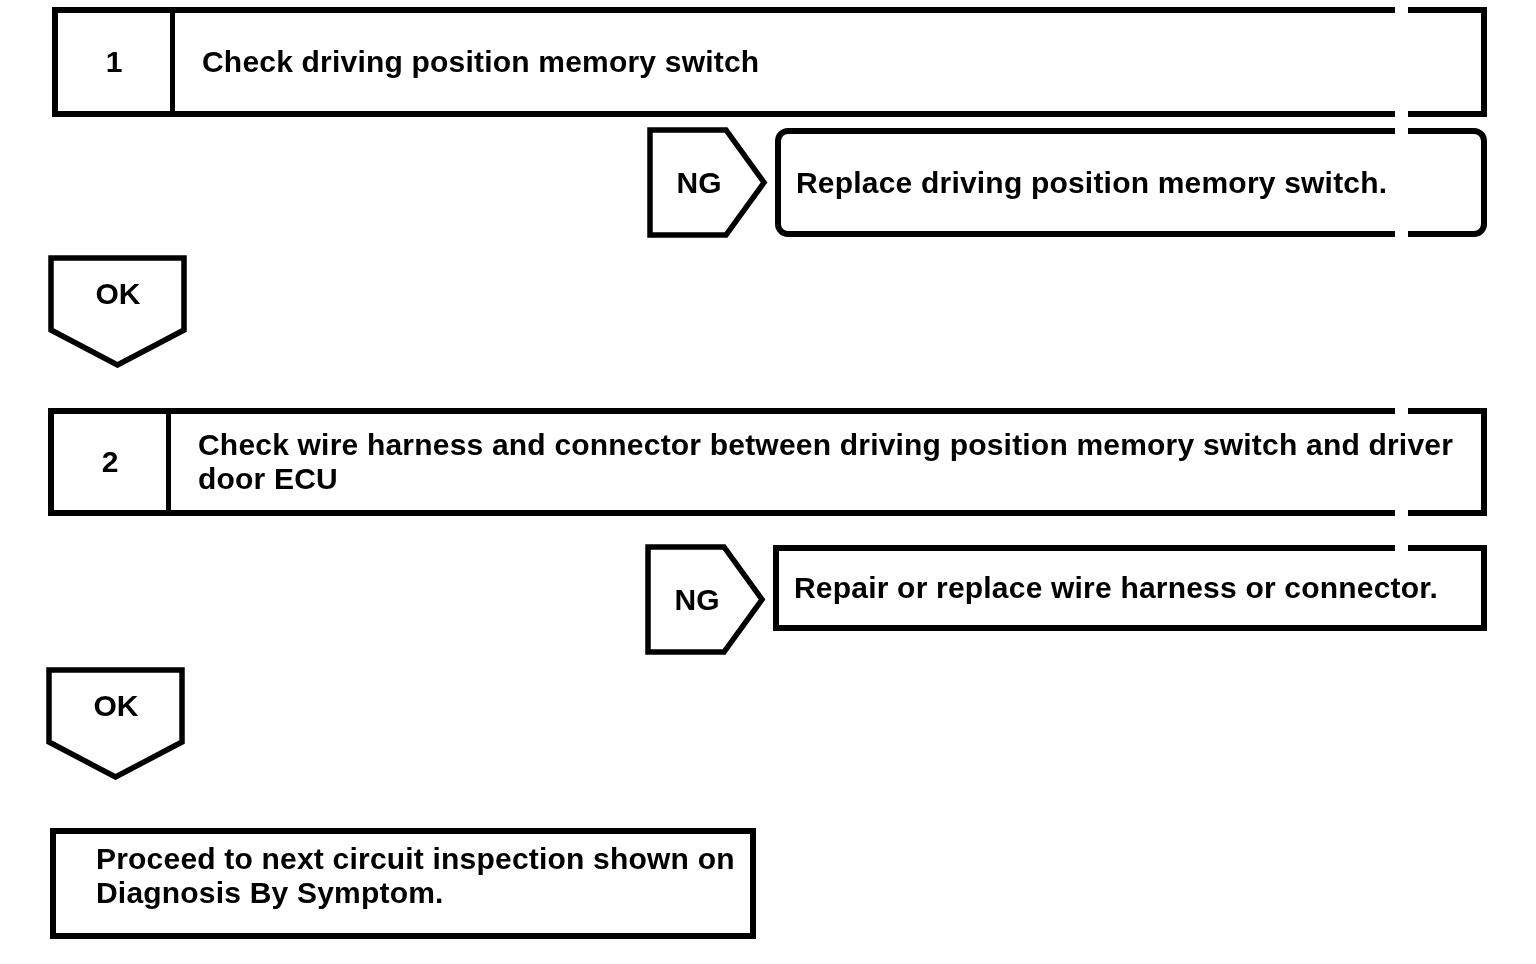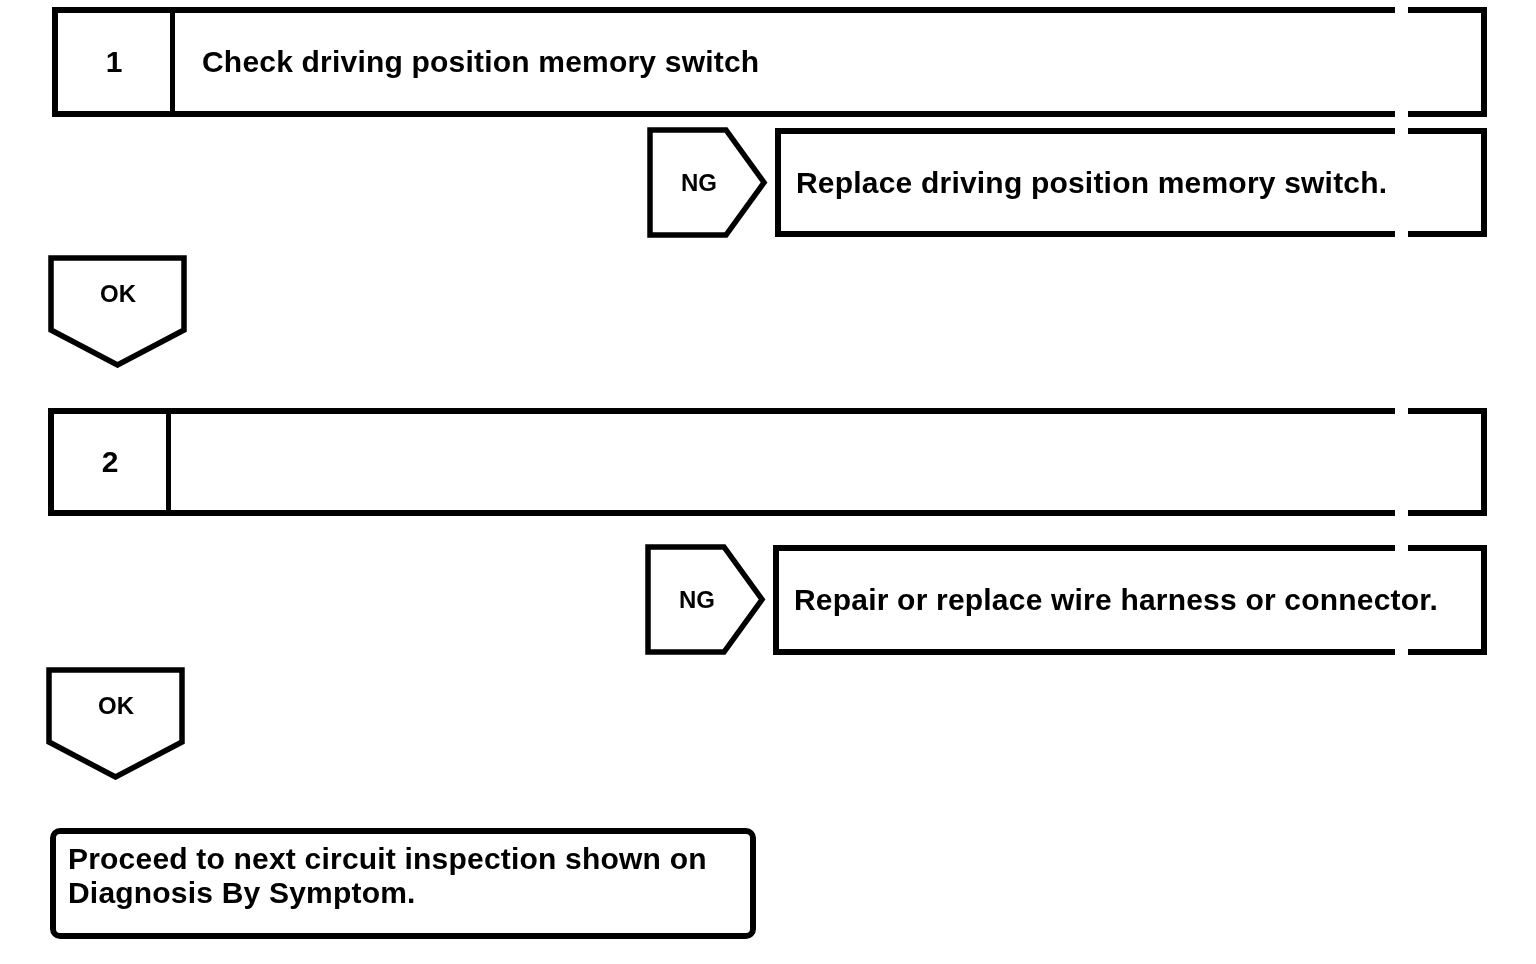--- a/index.html
+++ b/index.html
@@ -40,34 +40,33 @@
     margin-left: 14px;
   }
   .action-box {
     align-items: center;
     padding-left: 15px;
     font-size: 30px;
     letter-spacing: 0.2px;
   }
   .terminal-box {
     display: block;
-    padding: 8px 6px 0 12px;
+    padding: 8px 6px 0 40px;
     font-size: 30px;
     line-height: 34px;
     letter-spacing: 0.2px;
-    border-radius: 10px;
   }
   .pent-wrap { position: absolute; }
   .pent-wrap svg { display: block; }
   .pent-label {
     position: absolute;
     display: flex;
     align-items: center;
     justify-content: center;
-    font-size: 24px;
+    font-size: 30px;
   }
   .ng-label { left: 6px; top: 0; width: 92px; height: 100%; }
   .ok-label { left: 0; top: 0; width: 100%; height: 78px; text-align: right; }
   .seam {
     position: absolute;
     left: 1395px;
     width: 13px;
     background: #ffffff;
   }
 </style>
@@ -81,43 +80,44 @@
     <div class="body">Check driving position memory switch</div>
   </div>
 
   <div class="pent-wrap" style="left:647px; top:127px; width:122px; height:111px;">
     <svg width="122" height="111" viewBox="0 0 122 111">
       <polygon points="3,3 79,3 117,55.5 79,108 3,108" fill="#ffffff" stroke="#000000" stroke-width="5.5"></polygon>
     </svg>
     <div class="pent-label ng-label">NG</div>
   </div>
 
-  <div class="box action-box" style="left:775px; top:128px; width:712px; height:109px;">
+  <div class="box action-box" style="left:775px; top:128px; width:712px; height:109px;border-radius:13px;">
     <span>Replace driving position memory switch.</span>
   </div>
 
   <div class="pent-wrap" style="left:48px; top:255px; width:140px; height:113px;">
     <svg width="140" height="113" viewBox="0 0 140 113">
       <polygon points="3,3 136,3 136,75 69.5,110 3,75" fill="#ffffff" stroke="#000000" stroke-width="5.5"></polygon>
     </svg>
     <div class="pent-label ok-label">OK</div>
   </div>
 
   <div class="box step-box" style="left:48px; top:408px; width:1439px; height:108px;">
     <div class="num">2</div>
+    <div class="body">Check wire harness and connector between driving position memory switch and driver door ECU</div>
   </div>
 
   <div class="pent-wrap" style="left:645px; top:544px; width:122px; height:111px;">
     <svg width="122" height="111" viewBox="0 0 122 111">
       <polygon points="3,3 79,3 117,55.5 79,108 3,108" fill="#ffffff" stroke="#000000" stroke-width="5.5"></polygon>
     </svg>
     <div class="pent-label ng-label">NG</div>
   </div>
 
-  <div class="box action-box" style="left:773px; top:545px; width:714px; height:110px;align-items:center;">
+  <div class="box action-box" style="left:773px; top:545px; width:714px; height:86px;align-items:center;">
     <span>Repair or replace wire harness or connector.</span>
   </div>
 
   <div class="pent-wrap" style="left:46px; top:667px; width:140px; height:113px;">
     <svg width="140" height="113" viewBox="0 0 140 113">
       <polygon points="3,3 136,3 136,75 69.5,110 3,75" fill="#ffffff" stroke="#000000" stroke-width="5.5"></polygon>
     </svg>
     <div class="pent-label ok-label">OK</div>
   </div>
 

